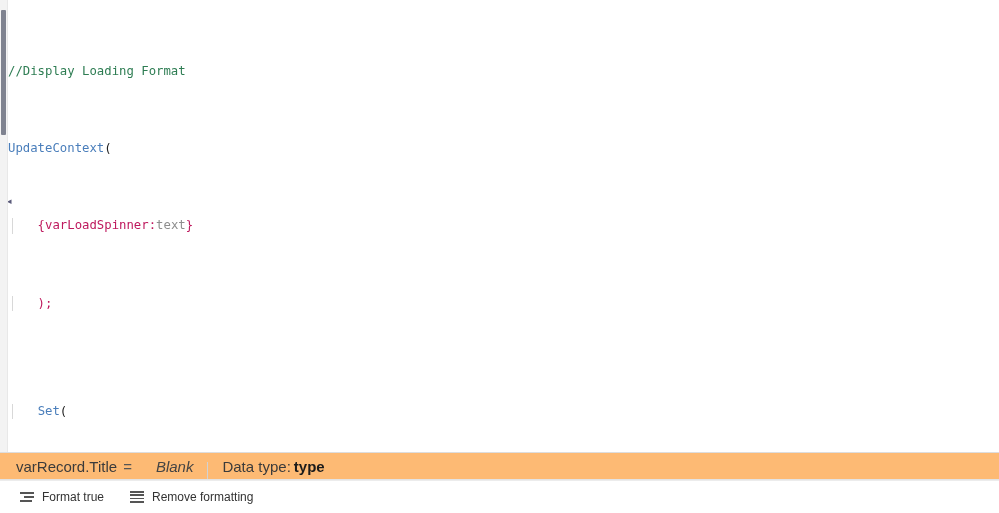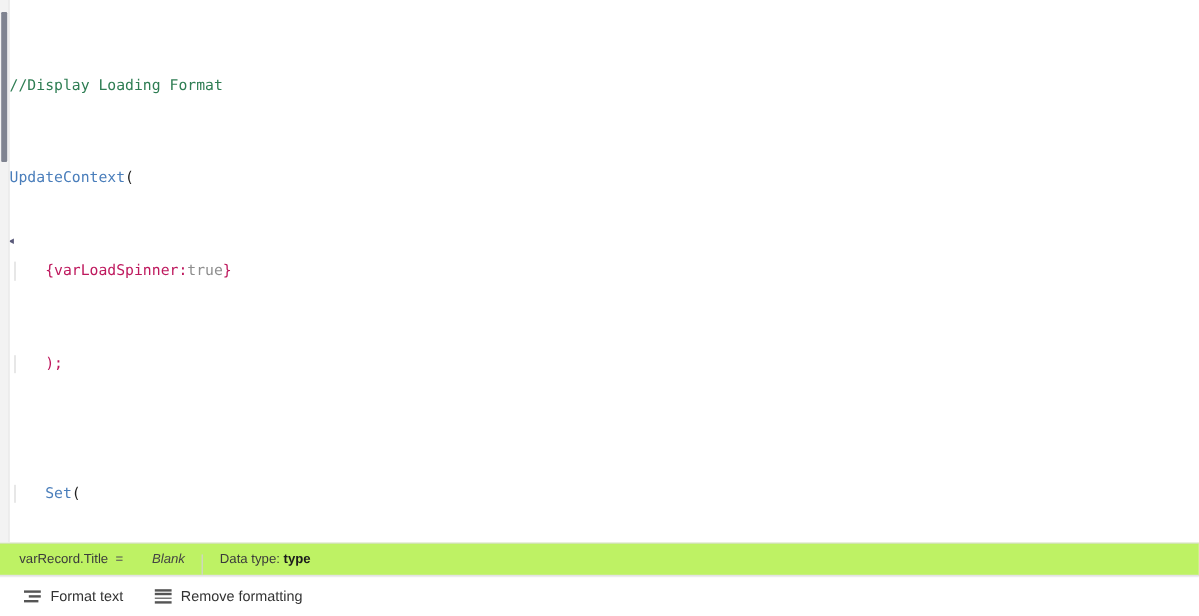--- a/index.html
+++ b/index.html
@@ -102,27 +102,27 @@
   .t-comment  { color: #2e7d53; }
   .t-fn       { color: #4a7ebb; }
   .t-plain    { color: #be185d; }
   .t-bool     { color: #8e8e8e; }
   .t-op       { color: #212121; }
 
   
   .statusbar {
     flex: 0 0 auto;
     height: 26px;
-    background: #bef264;
+    background: #fdba74;
     border-top: 1px solid #dddddd;
     border-bottom: 1px solid #e3e3e3;
     display: flex;
     align-items: flex-end;
     font-family: "Liberation Sans", sans-serif;
-    font-size: 11px;
+    font-size: 15px;
     color: #3b3b3b;
   }
   .status-cell {
     padding: 0 14px;
     height: 100%;
     display: flex;
     align-items: center;
     white-space: nowrap;
   }
   .status-cell.first { padding-left: 16px; }
@@ -204,21 +204,21 @@
 
     <div class="code">
 
       
       <div class="line"><span class="t-comment">//Display Loading Format</span></div>
 
       
       <div class="line"><span class="t-fn">UpdateContext</span><span class="t-op">(</span></div>
 
       
-      <div class="line"><span class="guide" style="left:4px"></span><span class="t-plain">    {varLoadSpinner:</span><span class="t-bool">true</span><span class="t-plain">}</span></div>
+      <div class="line"><span class="guide" style="left:4px"></span><span class="t-plain">    {varLoadSpinner:</span><span class="t-bool">text</span><span class="t-plain">}</span></div>
 
       
       <div class="line"><span class="guide" style="left:4px"></span><span class="t-plain">    );</span></div>
 
       
 
       
       <div class="line"><span class="guide" style="left:4px"></span><span class="t-plain">    </span><span class="t-fn">Set</span><span class="t-op">(</span></div>
 
       
@@ -306,21 +306,21 @@
     </div>
   </div>
 
   <div class="toolbar">
     <div class="tb-btn">
       <span class="tb-icon ico-format">
           <i></i>
           <i></i>
           <i></i>
         </span>
-      <span>Format text</span>
+      <span>Format true</span>
     </div>
     <div class="tb-btn">
       <span class="tb-icon ico-remove">
           <i></i>
           <i></i>
           <i></i>
           <i></i>
         </span>
       <span>Remove formatting</span>
     </div>

